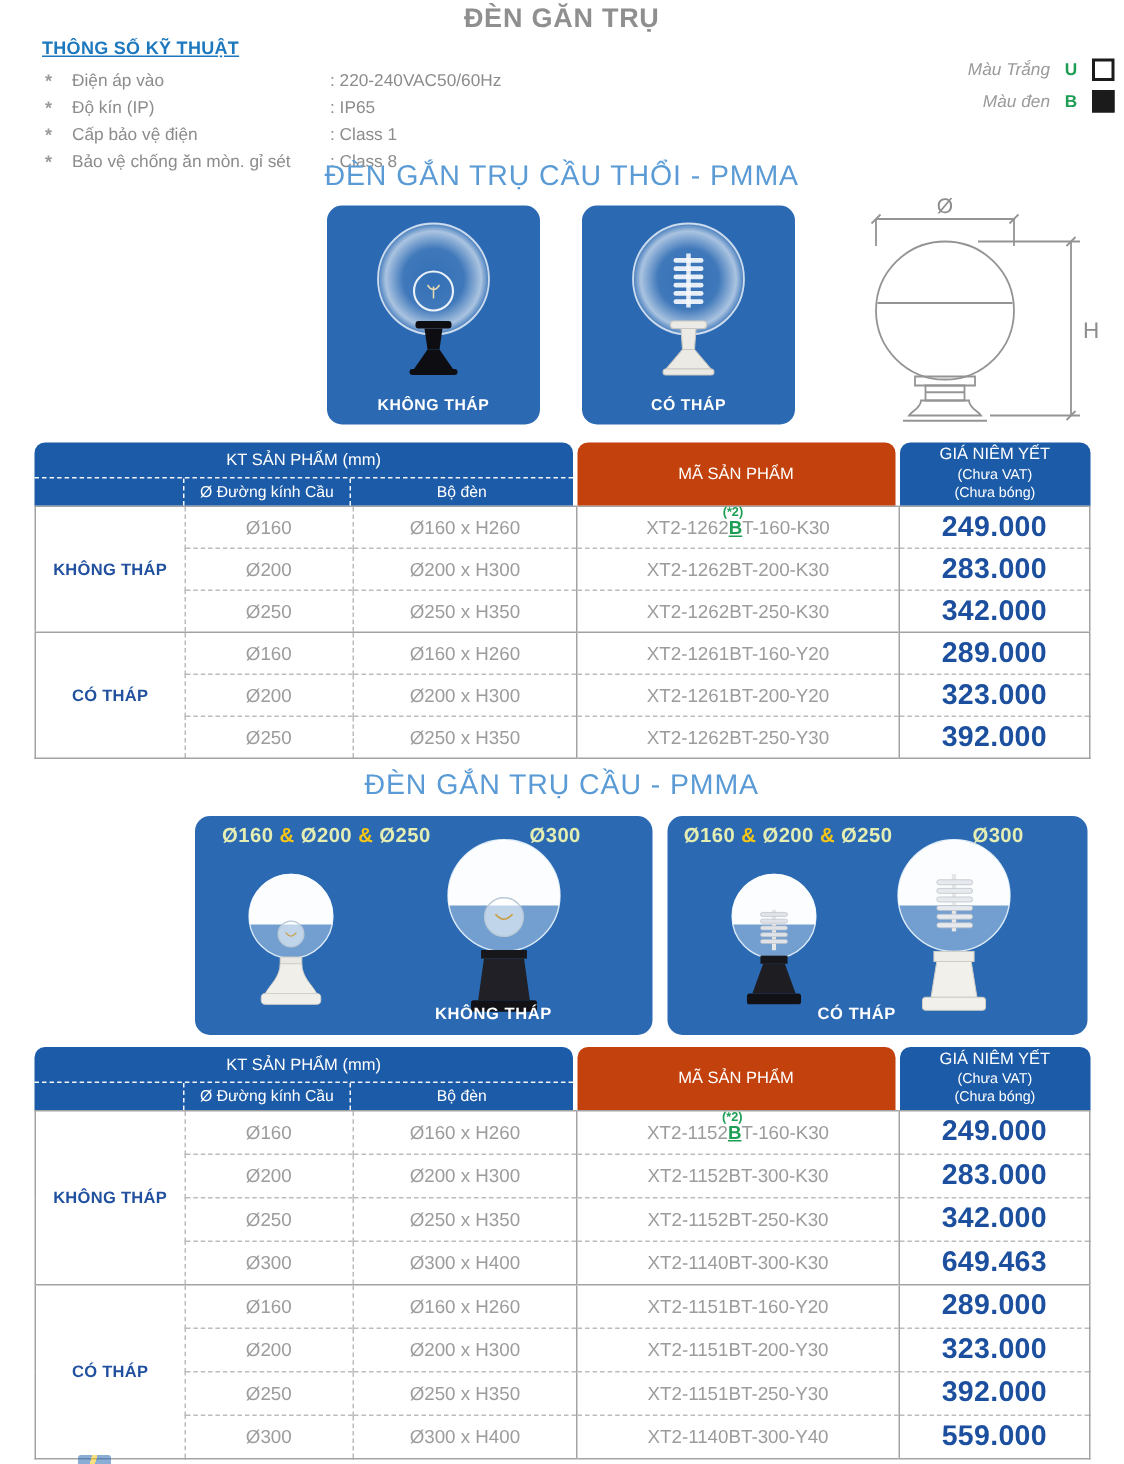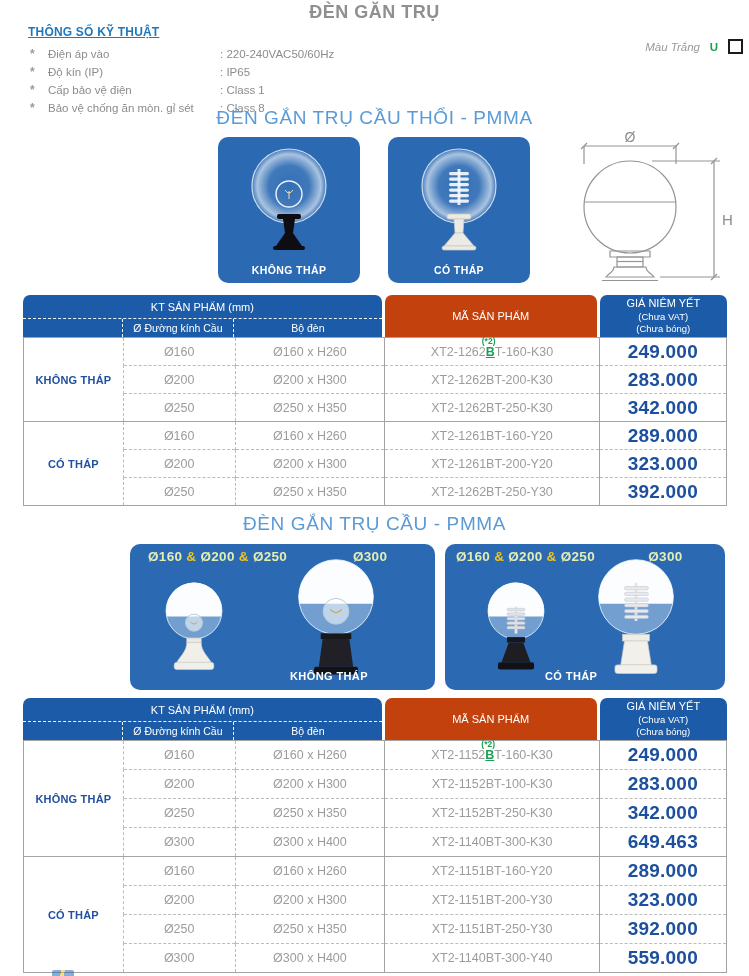--- a/index.html
+++ b/index.html
@@ -135,20 +135,25 @@
       <span class="spec-label">Bảo vệ chống ăn mòn. gỉ sét</span>
       <span class="spec-value">: Class 8</span>
     </div>
   </div>
 
   <div class="legend">
     <div class="legend-row">
       <span class="legend-label">Màu Trắng</span>
       <span class="legend-code">U</span>
       <span class="swatch swatch-white"></span>
+    </div>
+    <div class="legend-row">
+      <span class="legend-label">Màu đen</span>
+      <span class="legend-code">B</span>
+      <span class="swatch swatch-black"></span>
     </div>
   </div>
 
   <div class="sec-title s1">ĐÈN GẮN TRỤ CẦU THỔI - PMMA</div>
 
   <div class="pcard card1 card1a">
     <svg width="126" height="112" viewBox="0 0 126 112">
       <defs>
         <radialGradient id="glowA" cx="50%" cy="50%" r="50%">
           <stop offset="0%" stop-color="rgba(255,255,255,0.04)"></stop>
@@ -380,21 +385,21 @@
         <tr>
           <td class="lbl" rowspan="4">KHÔNG THÁP</td>
           <td class="dia">Ø160</td>
           <td class="bo">Ø160 x H260</td>
           <td class="code"><span>XT2-1152</span><span class="gmark"><span class="gsup">(*2)</span><span class="gb">B</span></span><span>T-160-K30</span></td>
           <td class="price">249.000</td>
         </tr>
         <tr class="sub">
           <td class="dia">Ø200</td>
           <td class="bo">Ø200 x H300</td>
-          <td class="code">XT2-1152BT-100-K30</td>
+          <td class="code">XT2-1152BT-300-K30</td>
           <td class="price">283.000</td>
         </tr>
         <tr class="sub">
           <td class="dia">Ø250</td>
           <td class="bo">Ø250 x H350</td>
           <td class="code">XT2-1152BT-250-K30</td>
           <td class="price">342.000</td>
         </tr>
         <tr class="sub">
           <td class="dia">Ø300</td>

